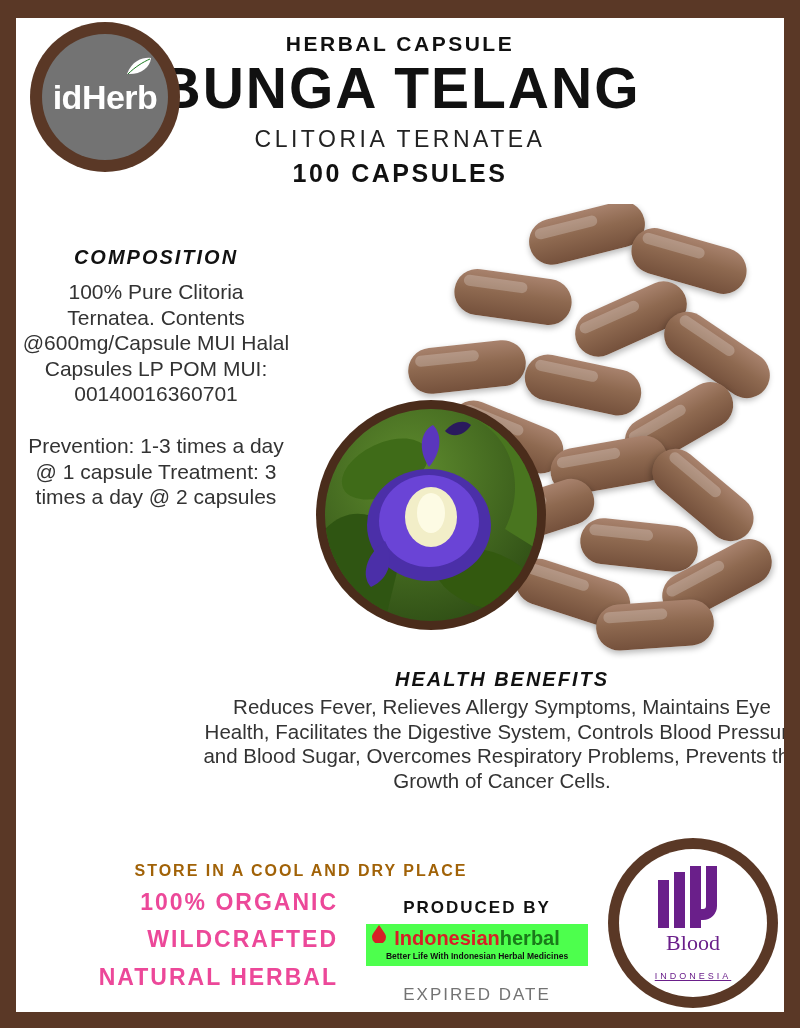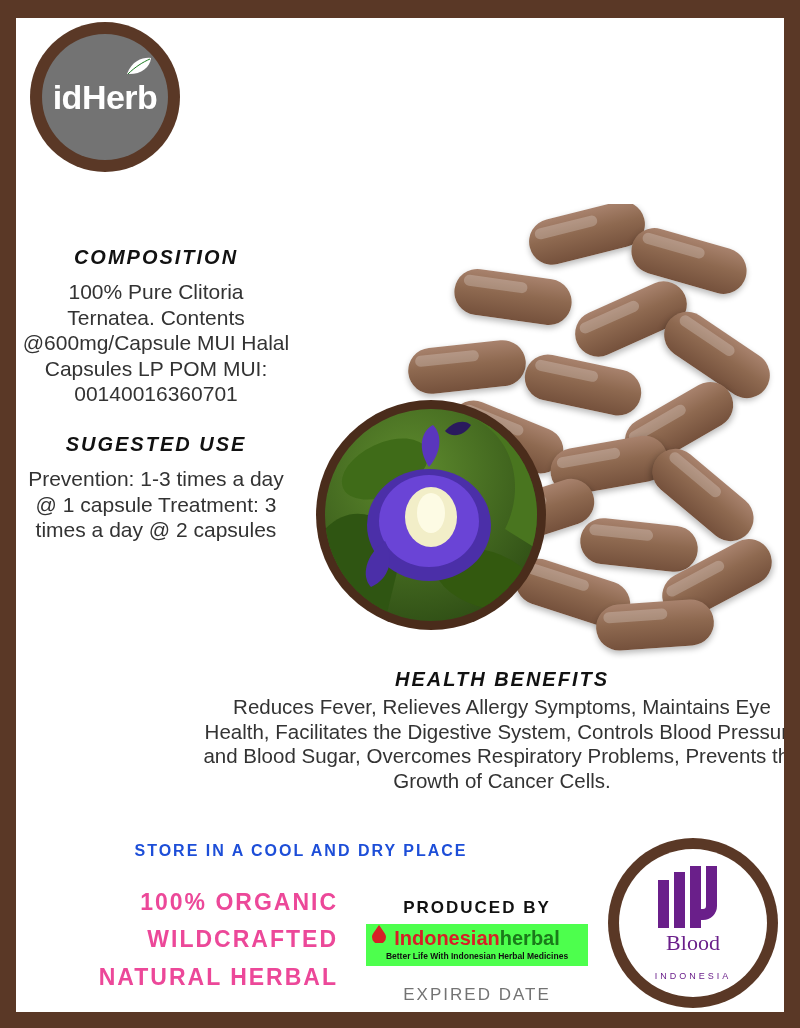--- a/index.html
+++ b/index.html
@@ -120,24 +120,24 @@
   
   .benefits {
     position: absolute; left: 186px; top: 650px; width: 600px;
     text-align: center;
   }
   .benefits .sec-head { margin-bottom: 4px; }
   .benefits .sec-body { font-size: 20.5px; line-height: 1.2; color: #333; }
 
   
   .store-line {
-    position: absolute; left: 0; top: 824px; width: 570px;
+    position: absolute; left: 0; top: 844px; width: 570px;
     text-align: center;
     font-size: 16px; font-weight: bold; letter-spacing: 2px;
-    color: #1d4ed8; text-transform: uppercase;
+    color: #a16207; text-transform: uppercase;
   }
 
   
   .claims {
     position: absolute; left: 16px; top: 866px; width: 306px;
     text-align: right;
     font-size: 23px; font-weight: bold; letter-spacing: 2px;
     color: #ec4899; line-height: 1.62; text-transform: uppercase;
   }
 
@@ -188,29 +188,35 @@
     background: #fff;
     display: flex; flex-direction: column;
     align-items: center; justify-content: center;
   }
   .halal-mark { width: 82px; height: 62px; }
   .halal-text {
     font-size: 22px; color: #6a1f8a; font-weight: normal; margin-top: 2px;
     font-family: "Liberation Serif", serif;
   }
   .halal-sub {
-    font-size: 9px; letter-spacing: 3px; color: #6a1f8a; margin-top: 15px;
+    font-size: 9px; letter-spacing: 3px; color: #6a1f8a; margin-top: 15px; text-decoration: underline;
   }
 </style>
 </head>
 <body>
 
 <div class="label-outer">
   <div class="label-inner">
 
+    <div class="header">
+      <div class="kicker">HERBAL CAPSULE</div>
+      <div class="title">BUNGA TELANG</div>
+      <div class="latin">CLITORIA TERNATEA</div>
+      <div class="count">100 CAPSULES</div>
+    </div>
 
     <div class="logo-wrap">
       <div class="logo-circle">
         <span class="logo-text">
           <span class="id">id</span><span>Herb</span>
         </span>
         <svg class="logo-leaf" viewBox="0 0 26 20">
           <path d="M1 18 C6 4 18 1 25 2 C24 12 14 19 1 18 Z" fill="#ffffff"></path>
           <path d="M2 18 C9 11 17 6 24 3" stroke="#1d7a22" stroke-width="1" fill="none"></path>
         </svg>
@@ -253,21 +259,20 @@
         </svg>
       </div>
     </div>
 
     <div class="left-col">
       <div>
         <div class="sec-head">COMPOSITION</div>
         <div class="sec-body">100% Pure Clitoria Ternatea. Contents @600mg/Capsule MUI Halal Capsules LP POM MUI: 00140016360701</div>
       </div>
       <div class="block-2">
-        <div class="sec-head">SUGESTED USE</div>
         <div class="sec-body">Prevention: 1-3 times a day @ 1 capsule Treatment: 3 times a day @ 2 capsules</div>
       </div>
     </div>
 
     <div class="benefits">
       <div class="sec-head">HEALTH BENEFITS</div>
       <div class="sec-body">Reduces Fever, Relieves Allergy Symptoms, Maintains Eye Health, Facilitates the Digestive System, Controls Blood Pressure and Blood Sugar, Overcomes Respiratory Problems, Prevents the Growth of Cancer Cells.</div>
     </div>
 
     <div class="store-line">STORE IN A COOL AND DRY PLACE</div>

